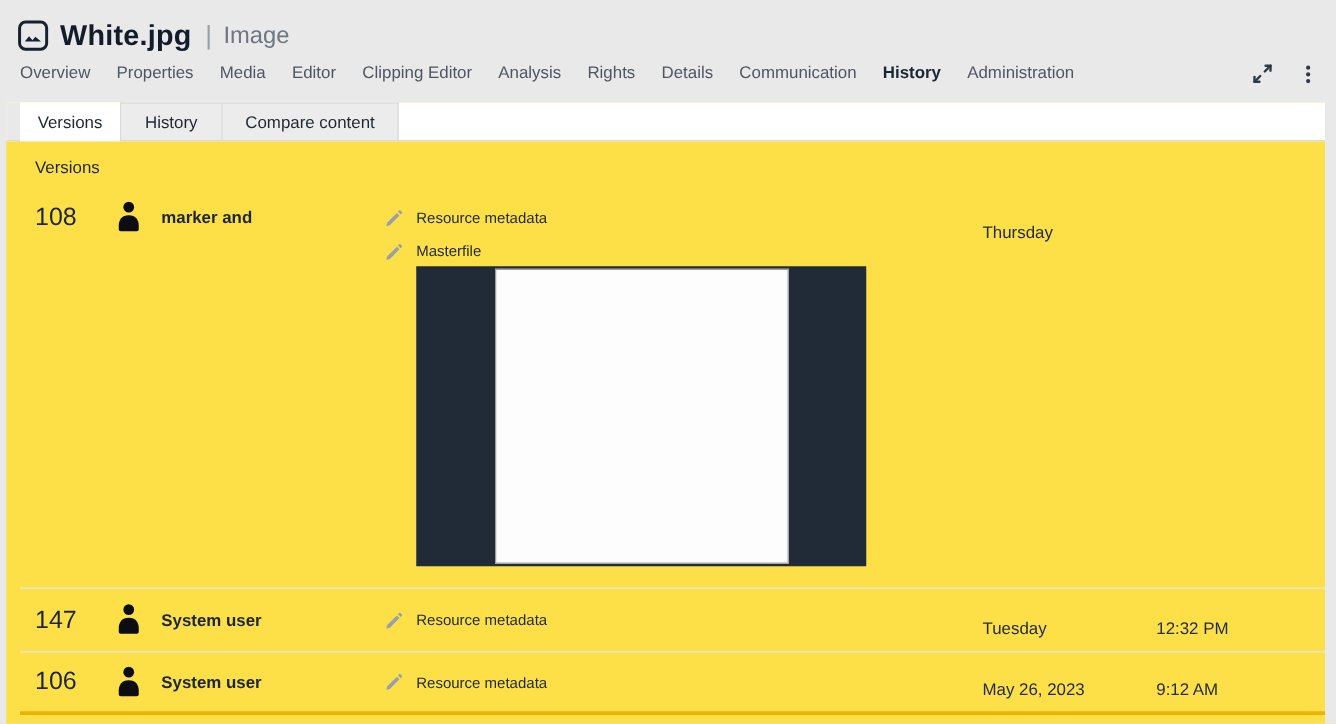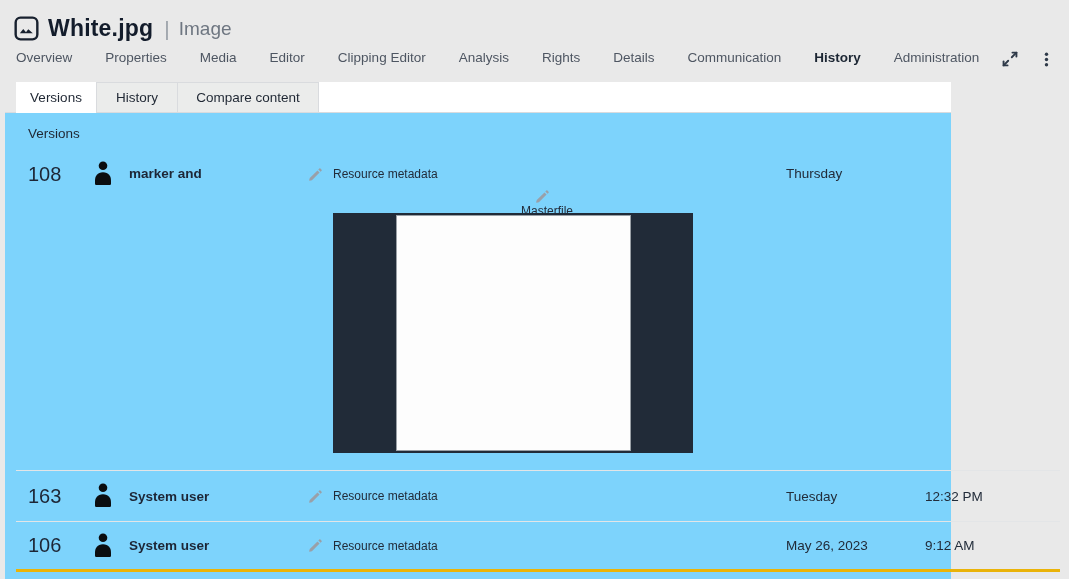--- a/index.html
+++ b/index.html
@@ -12,30 +12,30 @@
   }
 
   
   .header { position:absolute; left:0; top:0; width:1069px; height:82px; }
   .title-row { position:absolute; left:14px; top:15px; display:flex; align-items:center; }
   .title-row .file-icon { width:26px; height:26px; display:flex; align-items:center; margin-right:8px; }
   .asset-title { font-size:23px; font-weight:700; color:#131c2b; letter-spacing:.2px; }
   .title-sep { font-size:21px; color:#9aa0a8; margin:0 9px 0 11px; font-weight:300; }
   .asset-type { font-size:19px; color:#6e7681; font-weight:400; }
 
-  .main-nav { position:absolute; left:16px; top:50px; right:70px; display:flex; gap:33px; align-items:center; }
+  .main-nav { position:absolute; left:16px; top:50px; right:70px; display:flex; gap:21px; align-items:center; }
   .nav-item { font-size:13.5px; color:#4e5662; text-decoration:none; white-space:nowrap; cursor:pointer; }
   .nav-item.active { color:#1c2633; font-weight:700; }
   .nav-icons { position:absolute; right:12px; top:48px; display:flex; gap:14px; align-items:center; }
   .icon-btn { width:22px; height:22px; display:flex; align-items:center; justify-content:center; cursor:pointer; }
 
   
   .panel {
-    position:absolute; left:5px; top:82px; width:946px; height:497px;
-    background:#7dd3fc;
+    position:absolute; left:5px; top:82px; width:1055px; height:497px;
+    background:#fde047;
   }
 
   
   .tabbar { display:flex; height:31px; border-bottom:1px solid #d9dbde; background:#fff; }
   .tab-spacer { width:11px; background:#e9e9e9; }
   .tab {
     height:30px; display:flex; align-items:center; justify-content:center;
     font-size:13.5px; color:#1f2733; cursor:pointer;
     background:#ebeceb; border-top:1px solid #d9dbde; border-left:1px solid #d9dbde;
     padding:0 18px;
@@ -59,25 +59,25 @@
   }
   .vrow.tall { height:328px; align-items:start; padding-top:17px; }
   .vrow.small { height:51px; align-items:center; border-top:1px solid #e3e5e7; }
   .vrow.small.last { border-bottom:3px solid #eab308; }
 
   .vnum { font-size:20px; font-weight:400; color:#1d2636; }
   .tall .vnum, .tall .vuser, .tall .vdate, .tall .vtime { line-height:30px; }
   .usericon { display:flex; align-items:center; height:30px; }
   .small .usericon { height:auto; }
   .vuser { font-size:13.5px; font-weight:700; color:#1d2636; }
-  .vdate, .vtime { font-size:13.5px; color:#222c3a; }
+  .vdate, .vtime { font-size:13.5px; color:#222c3a;margin-top:12px; }
 
   .actions { display:flex; flex-direction:column; }
   .action-line { display:flex; align-items:center; height:30px; cursor:pointer; }
-  .action-line.compact { height:24px;flex-direction:column; }
+  .action-line.compact { height:24px; }
   .small .action-line { height:auto; }
   .pencil { width:15px; height:15px; margin-right:10px; flex:0 0 auto; display:flex; }
   .action-label { font-size:12px; color:#222c3a; }
 
   .thumb {
     width:360px; height:240px; background:#212b38; margin-left:25px;
     display:flex; justify-content:center; align-items:center; cursor:pointer;
   }
   .thumb-inner {
     width:235px; height:236px; background:#fdfdfd; border:1px solid #9aa0a6;
@@ -173,21 +173,21 @@
           <span class="action-label">Masterfile</span>
         </div>
         <div class="thumb">
           <div class="thumb-inner"></div>
         </div>
       </div>
       <div class="vdate">Thursday</div>
     </div>
 
     <div class="vrow small">
-      <div class="vnum">163</div>
+      <div class="vnum">147</div>
       <div class="usericon">
         <svg viewBox="0 0 20 26" width="20" height="26" fill="#0b0d10">
           <circle cx="10" cy="4.7" r="4.3"></circle>
           <path d="M10 11.2c-5.6 0-8 3.9-8 8.2v3c0 .9.7 1.6 1.6 1.6h12.8c.9 0 1.6-.7 1.6-1.6v-3c0-4.3-2.4-8.2-8-8.2z"></path>
         </svg>
       </div>
       <div class="vuser">System user</div>
       <div class="actions">
         <div class="action-line">
           <span class="pencil">

